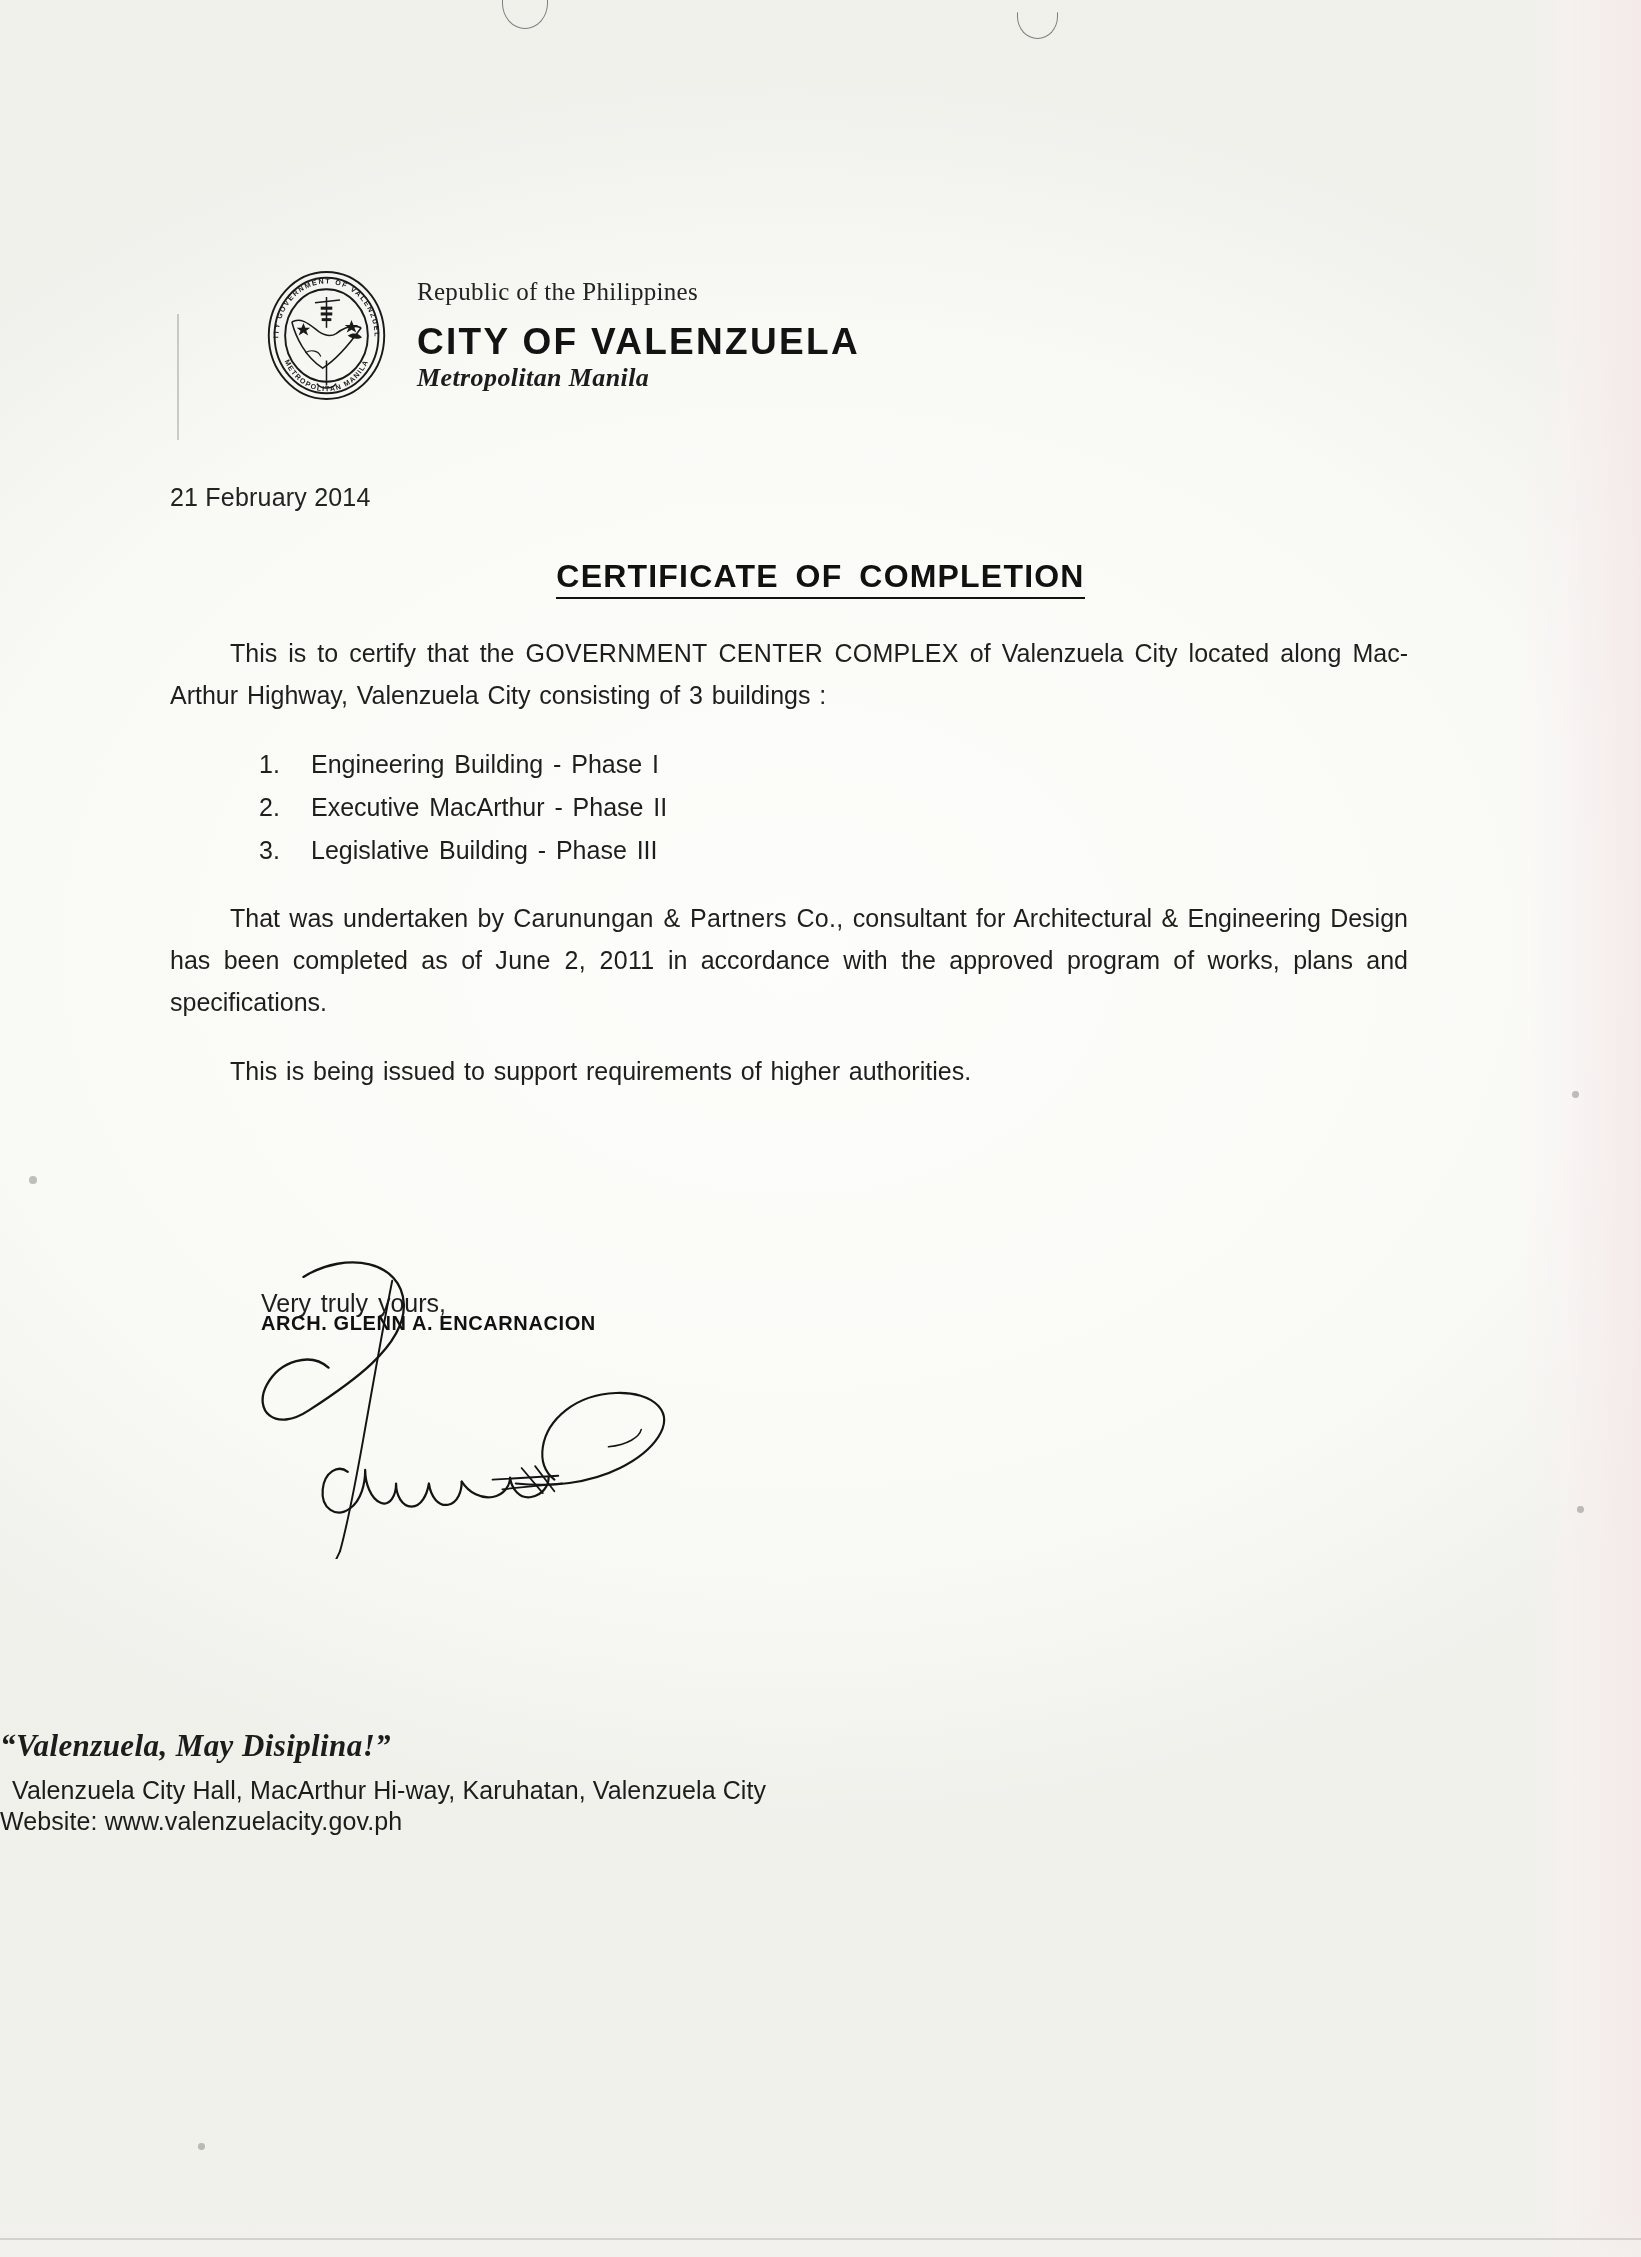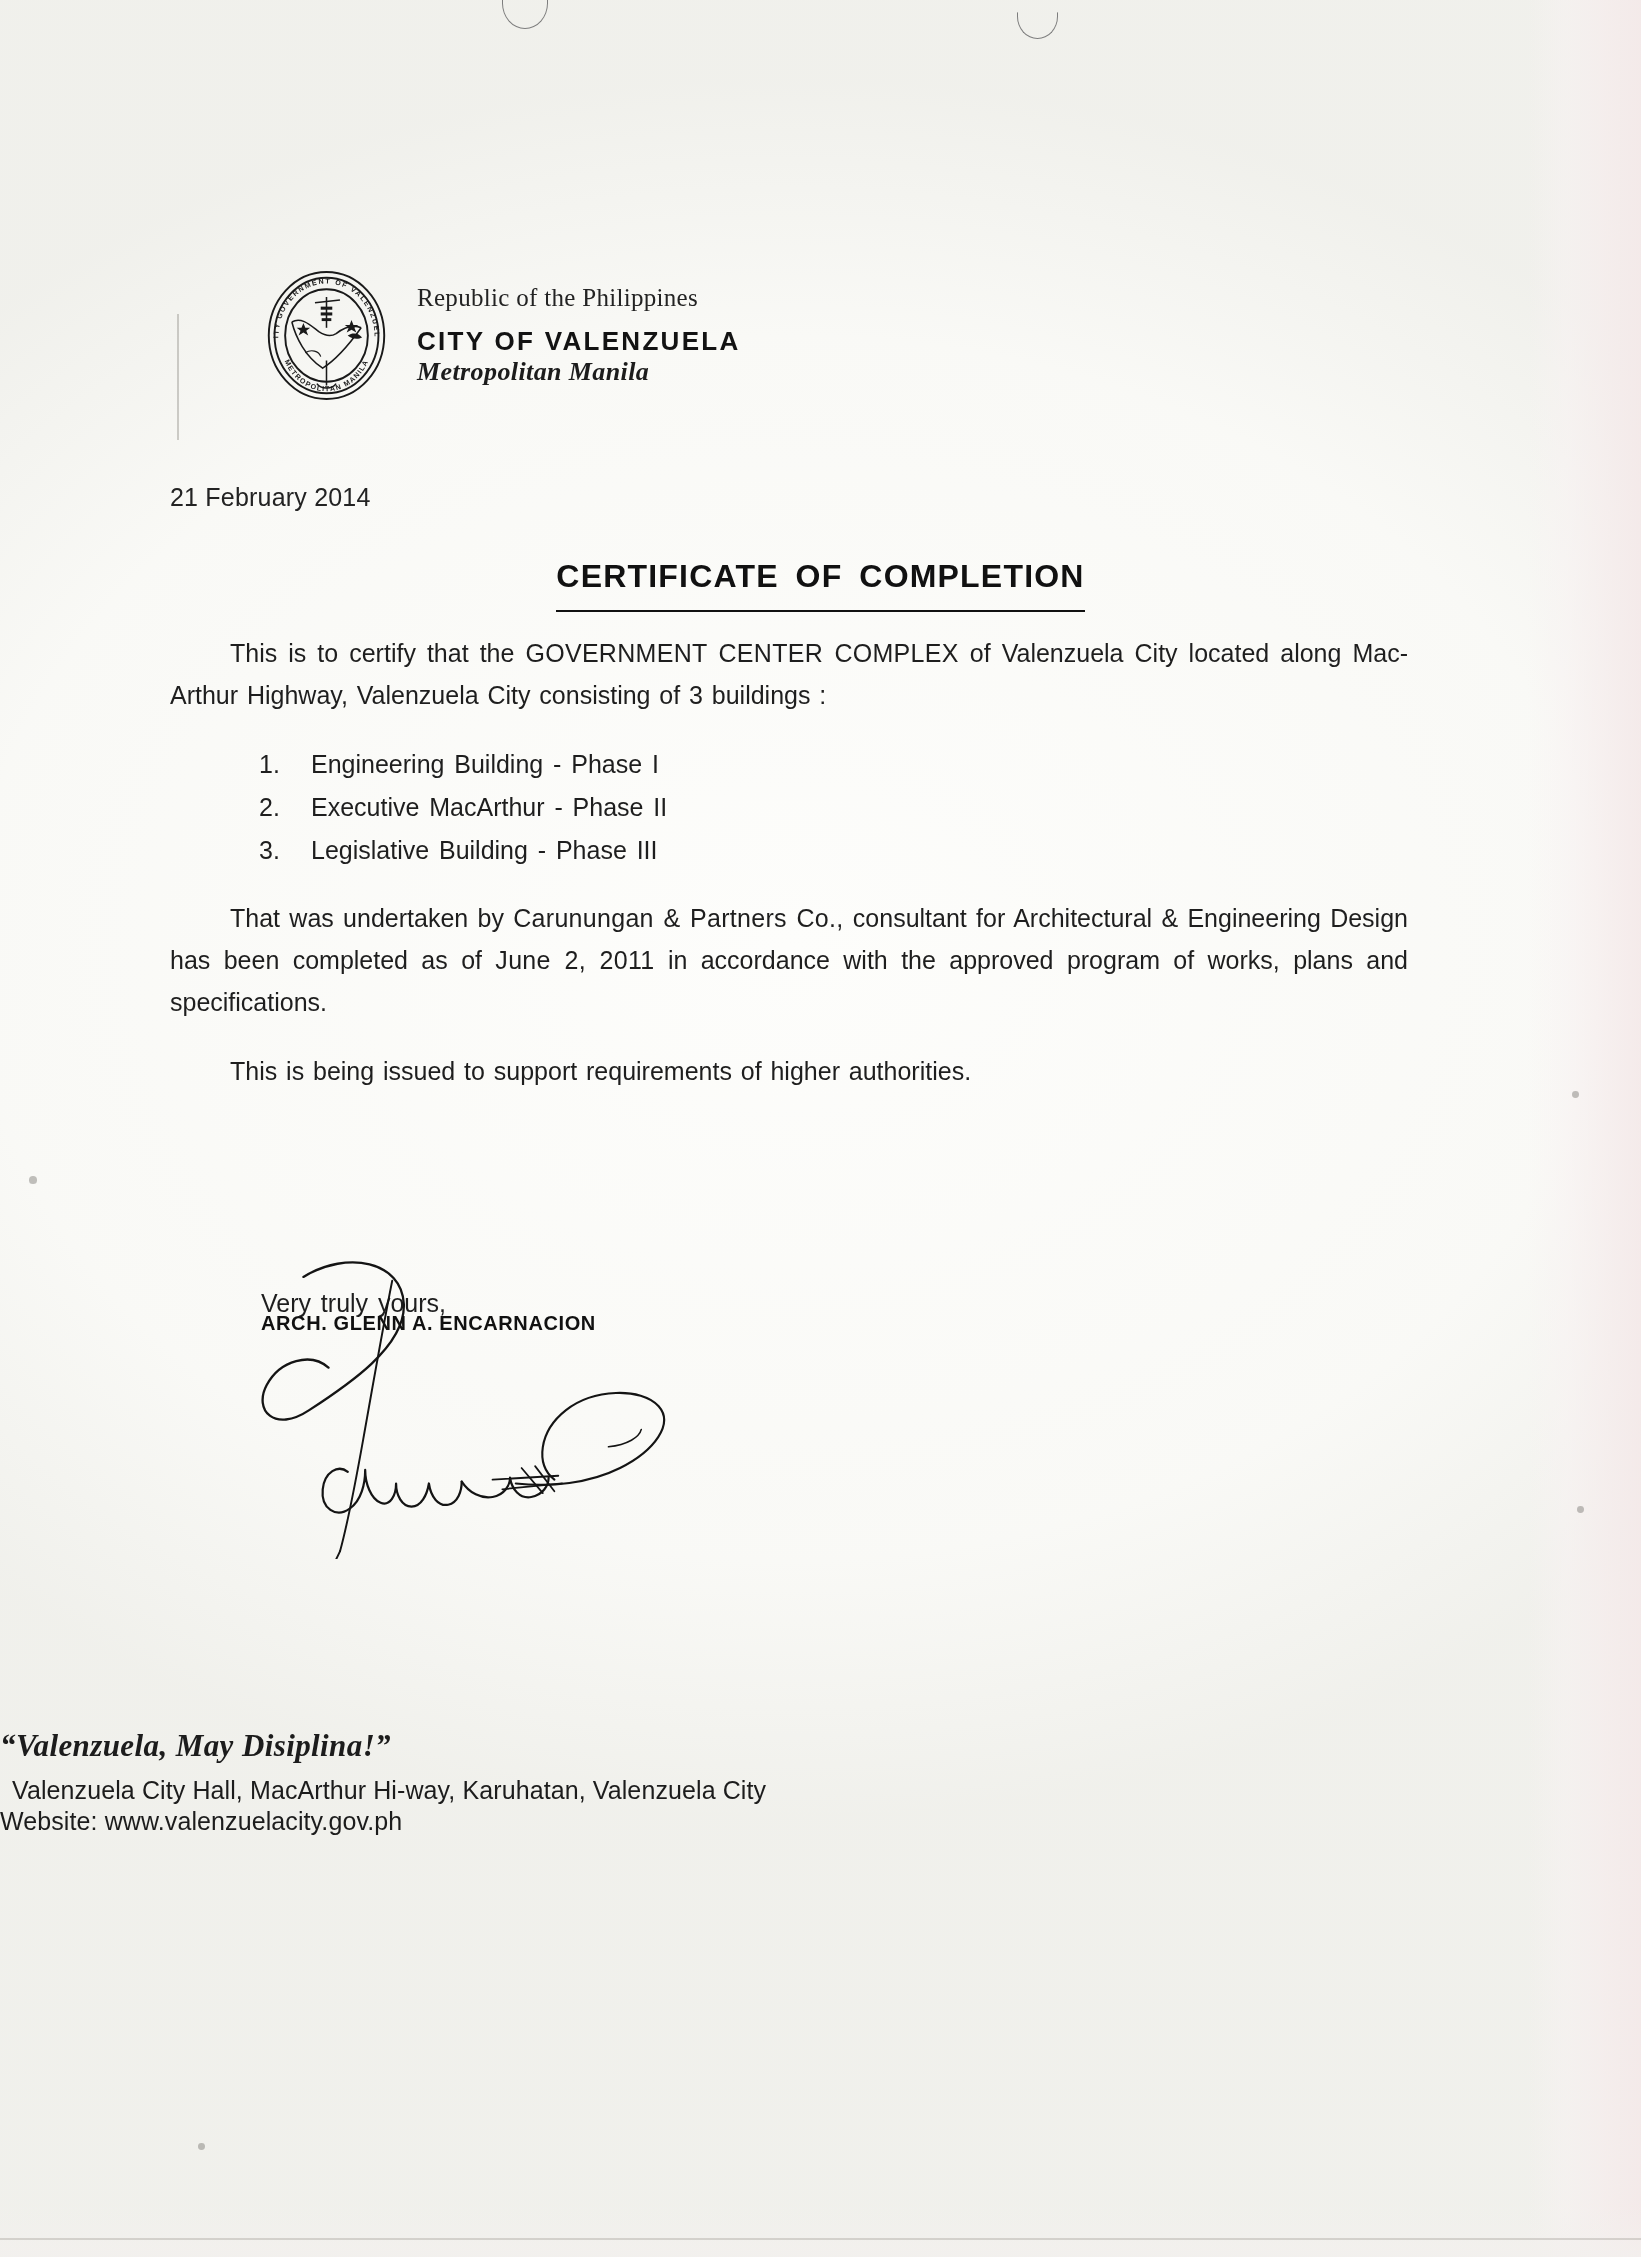--- a/index.html
+++ b/index.html
@@ -97,21 +97,21 @@
   }
   .org-republic {
     font-family: "Liberation Serif", serif;
     font-size: 25px;
     letter-spacing: 0.3px;
     color: #232323;
   }
   .org-city {
     font-family: "Liberation Sans", sans-serif;
     font-weight: bold;
-    font-size: 26px;
+    font-size: 37px;
     letter-spacing: 2.3px;
     margin-top: 16px;
     color: #131313;
   }
   .org-metro {
     font-family: "Liberation Serif", serif;
     font-style: italic;
     font-weight: bold;
     font-size: 26px;
     letter-spacing: 0.4px;
@@ -134,21 +134,21 @@
     left: 0; right: 0;
     top: 558px;
     text-align: center;
   }
   .doc-title span {
     font-size: 32px;
     font-weight: bold;
     letter-spacing: 1.2px;
     color: #111;
     border-bottom: 2.9px solid #111;
-    padding-bottom: 16px;
+    padding-bottom: 3px;
     word-spacing: 6.8px;
   }
 
   .body-col {
     position: absolute;
     left: 170px;
     top: 632px;
     width: 1238px;
     color: #1e1e1e;
     font-size: 25px;

